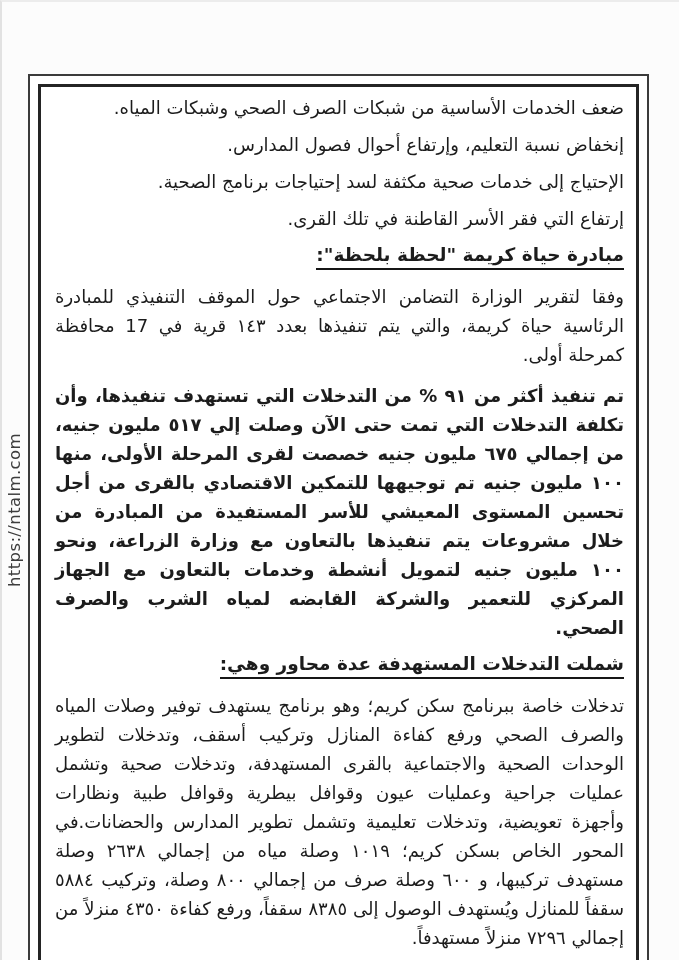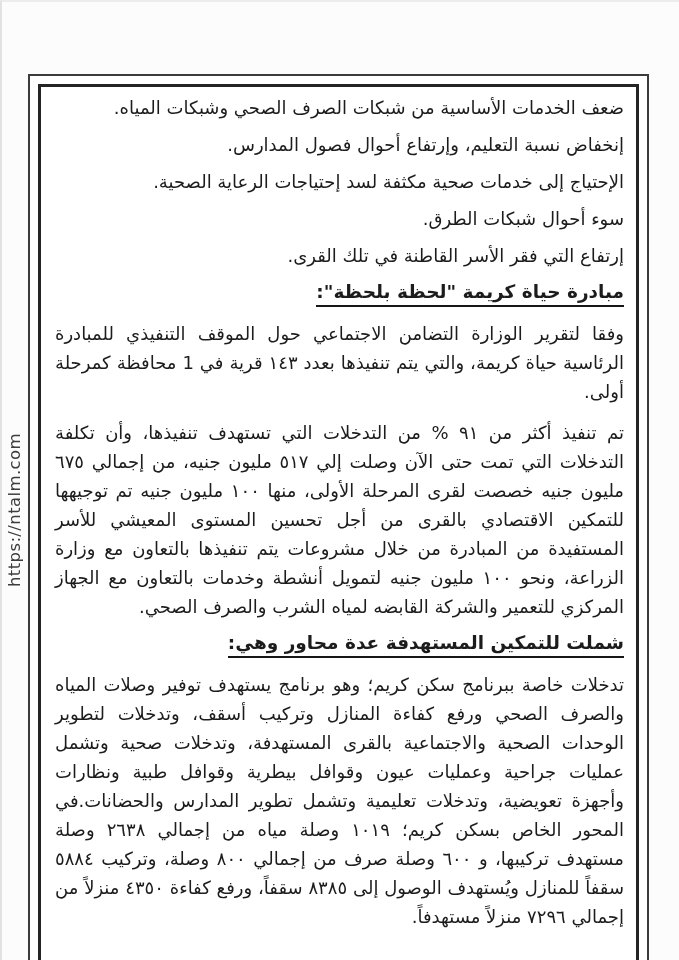--- a/index.html
+++ b/index.html
@@ -76,52 +76,51 @@
     padding-bottom: 3px;
   }
   .mt-h1 { margin-top: 14px; }
   .mt-h2 { margin-top: 11px; }
   .para {
     margin: 12px 0 0 0;
     line-height: 29px;
     text-align: justify;
   }
   .para.bold {
-    font-weight: normal;
+    font-weight: bold;
   }
 </style>
 </head>
 <body>
 
 <div class="photo-edge"></div>
 
 <div class="watermark">https://ntalm.com</div>
 
 <div class="frame-outer">
   <div class="frame-inner">
     <div class="content">
 
       <div class="intro">
         <p class="intro-item">ضعف الخدمات الأساسية من شبكات الصرف الصحي وشبكات المياه.</p>
         <p class="intro-item">إنخفاض نسبة التعليم، وإرتفاع أحوال فصول المدارس.</p>
-        <p class="intro-item">الإحتياج إلى خدمات صحية مكثفة لسد إحتياجات الرعاية الصحية.</p>
-        <p class="intro-item">سوء أحوال شبكات الطرق.</p>
+        <p class="intro-item">الإحتياج إلى خدمات صحية مكثفة لسد إحتياجات برنامج الصحية.</p>
         <p class="intro-item">إرتفاع التي فقر الأسر القاطنة في تلك القرى.</p>
       </div>
 
       <h2 class="sec-heading mt-h1">
         <span class="hd-text">مبادرة حياة كريمة "لحظة بلحظة":</span>
       </h2>
 
 
-      <p class="para">وفقا لتقرير الوزارة التضامن الاجتماعي حول الموقف التنفيذي للمبادرة الرئاسية حياة كريمة، والتي يتم تنفيذها بعدد ١٤٣ قرية في 1 محافظة كمرحلة أولى.</p>
+      <p class="para">وفقا لتقرير الوزارة التضامن الاجتماعي حول الموقف التنفيذي للمبادرة الرئاسية حياة كريمة، والتي يتم تنفيذها بعدد ١٤٣ قرية في 17 محافظة كمرحلة أولى.</p>
 
       <p class="para bold">تم تنفيذ أكثر من ٩١ % من التدخلات التي تستهدف تنفيذها، وأن تكلفة التدخلات التي تمت حتى الآن وصلت إلي ٥١٧ مليون جنيه، من إجمالي ٦٧٥ مليون جنيه خصصت لقرى المرحلة الأولى، منها ١٠٠ مليون جنيه تم توجيهها للتمكين الاقتصادي بالقرى من أجل تحسين المستوى المعيشي للأسر المستفيدة من المبادرة من خلال مشروعات يتم تنفيذها بالتعاون مع وزارة الزراعة، ونحو ١٠٠ مليون جنيه لتمويل أنشطة وخدمات بالتعاون مع الجهاز المركزي للتعمير والشركة القابضه لمياه الشرب والصرف الصحي.</p>
 
       <h2 class="sec-heading mt-h2">
-        <span class="hd-text">شملت للتمكين المستهدفة عدة محاور وهي:</span>
+        <span class="hd-text">شملت التدخلات المستهدفة عدة محاور وهي:</span>
       </h2>
 
       <p class="para">تدخلات خاصة ببرنامج سكن كريم؛ وهو برنامج يستهدف توفير وصلات المياه والصرف الصحي ورفع كفاءة المنازل وتركيب أسقف، وتدخلات لتطوير الوحدات الصحية والاجتماعية بالقرى المستهدفة، وتدخلات صحية وتشمل عمليات جراحية وعمليات عيون وقوافل بيطرية وقوافل طبية ونظارات وأجهزة تعويضية، وتدخلات تعليمية وتشمل تطوير المدارس والحضانات.في المحور الخاص بسكن كريم؛ ١٠١٩ وصلة مياه من إجمالي ٢٦٣٨ وصلة مستهدف تركيبها، و ٦٠٠ وصلة صرف من إجمالي ٨٠٠ وصلة، وتركيب ٥٨٨٤ سقفاً للمنازل ويُستهدف الوصول إلى ٨٣٨٥ سقفاً، ورفع كفاءة ٤٣٥٠ منزلاً من إجمالي ٧٢٩٦ منزلاً مستهدفاً.</p>
 
     </div>
   </div>
 </div>
 
 </body></html>

